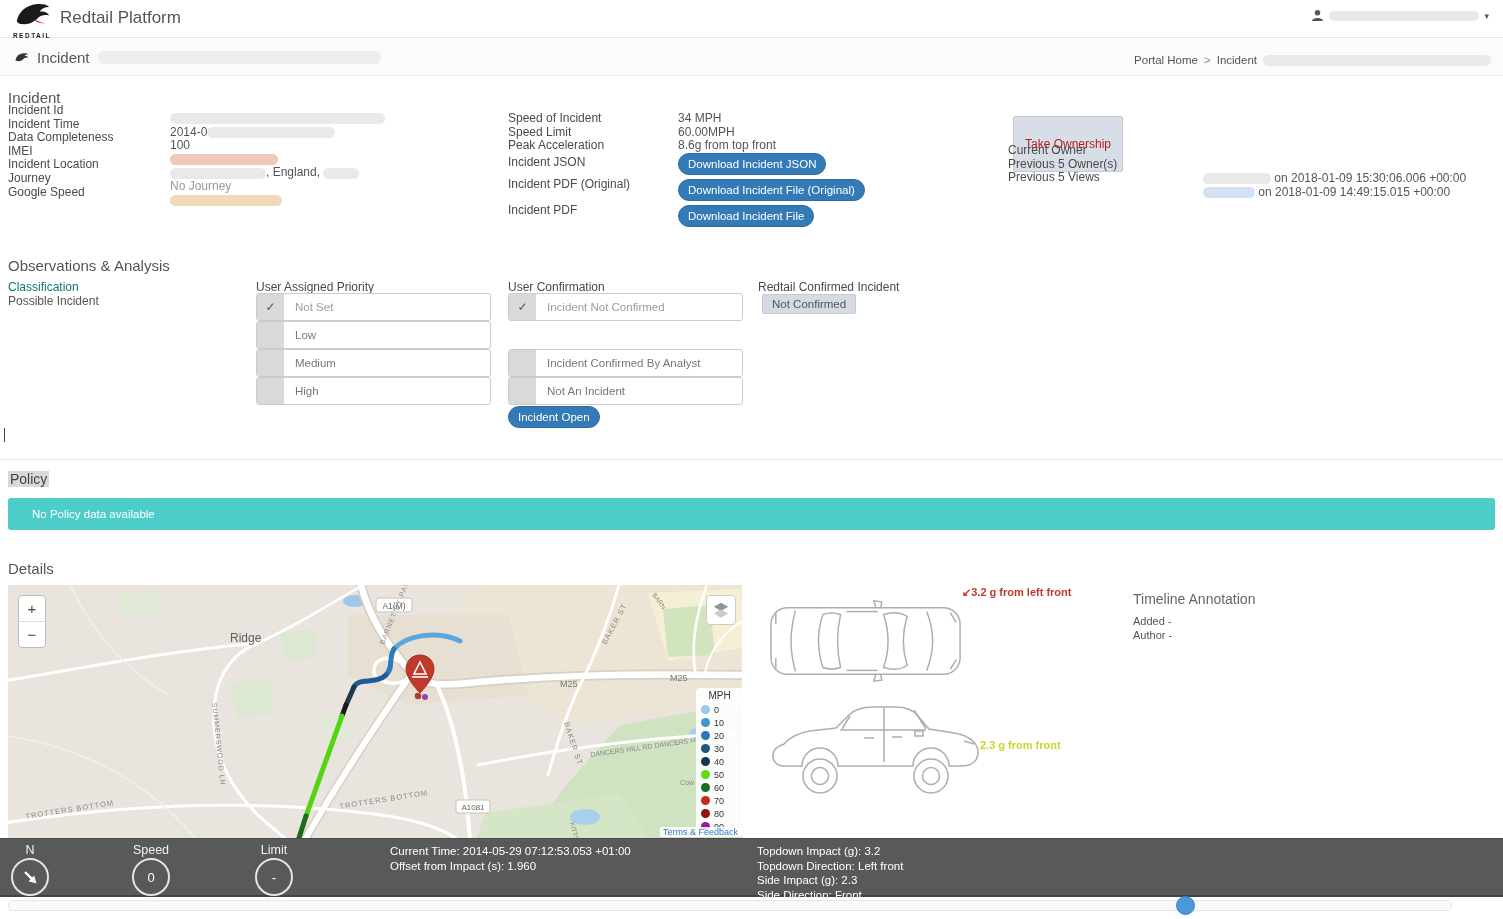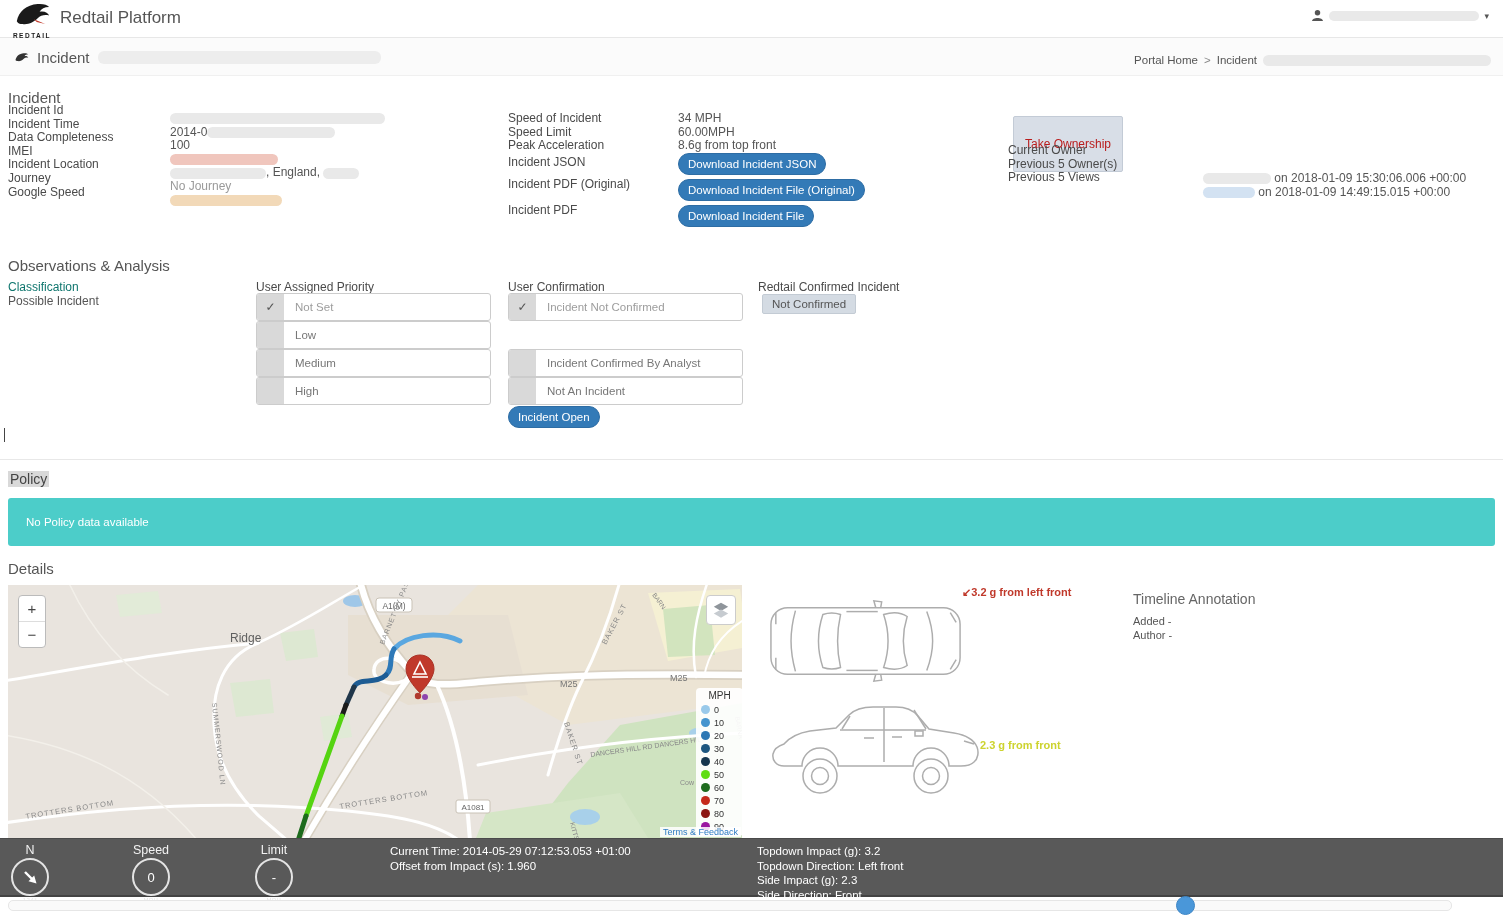--- a/index.html
+++ b/index.html
@@ -30,21 +30,21 @@
   .btn-primary{display:inline-block;background:#337ab7;color:#fff;border:1px solid #2e6da4;border-radius:11px;font-size:11.5px;padding:4px 9px;cursor:pointer;white-space:nowrap;}
   .btn-gray{display:inline-block;background:#d8dee7;color:#b91c1c;border:1px solid #c3cbd6;border-radius:2px;font-size:12px;padding:20px 11px;cursor:pointer;}
   .btn-status{display:inline-block;background:#d4dbe3;color:#555;border:1px solid #c3cbd4;border-radius:2px;font-size:11.5px;padding:3px 9px;}
   .opt{position:absolute;width:233px;height:26px;background:#fff;border:1px solid #ccc;border-radius:3px;display:flex;align-items:center;cursor:pointer;}
   .opt .box{width:27px;height:26px;background:#d9d9d9;display:flex;align-items:center;justify-content:center;font-size:12px;color:#555;border-radius:2px 0 0 2px;flex:none;}
   .opt .lbl{margin-left:11px;font-size:11.5px;color:#777;}
   .opt.checked .lbl{color:#9d9d9d;}
   .hdr-mini{font-size:12px;color:#4a4a4a;font-weight:bold;}
   .divider{left:0;top:459px;width:1503px;border-top:1px solid #e8e8e8;}
   .policy-h{left:8px;top:471px;font-size:14px;color:#444;background:#d9d9d9;padding:0 2px;}
-  .alert-teal{left:8px;top:498px;width:1487px;height:48px;border-radius:3px;display:flex;align-items:center;color:#fff;font-size:11.5px;padding-left:18px;box-sizing:border-box;}
+  .alert-teal{left:8px;top:498px;width:1487px;height:32px;border-radius:3px;display:flex;align-items:center;color:#fff;font-size:11.5px;padding-left:24px;box-sizing:border-box;}
   .cursor-bar{left:4px;top:428px;width:1px;height:14px;background:#444;}
   
   .map{left:8px;top:585px;width:734px;height:253px;overflow:hidden;background:#e9e4de;}
   .zoomctl{left:10px;top:10px;width:26px;background:#fff;border:1px solid #bbb;border-radius:4px;overflow:hidden;}
   .zoomctl div{height:25px;display:flex;align-items:center;justify-content:center;font-size:15px;color:#444;cursor:pointer;}
   .zoomctl div:first-child{border-bottom:1px solid #ddd;}
   .layersbtn{left:698px;top:10px;width:28px;height:28px;background:#fff;border:1px solid #ccc;border-radius:4px;display:flex;align-items:center;justify-content:center;cursor:pointer;}
   .legend{left:688px;top:103px;width:47px;background:rgba(255,255,255,.92);border-radius:4px;padding:2px 0 3px 0;}
   .legend .ttl{text-align:center;font-size:10px;color:#333;height:13px;}
   .legend .row{display:flex;align-items:center;gap:4px;padding:0 5px;height:13px;}

